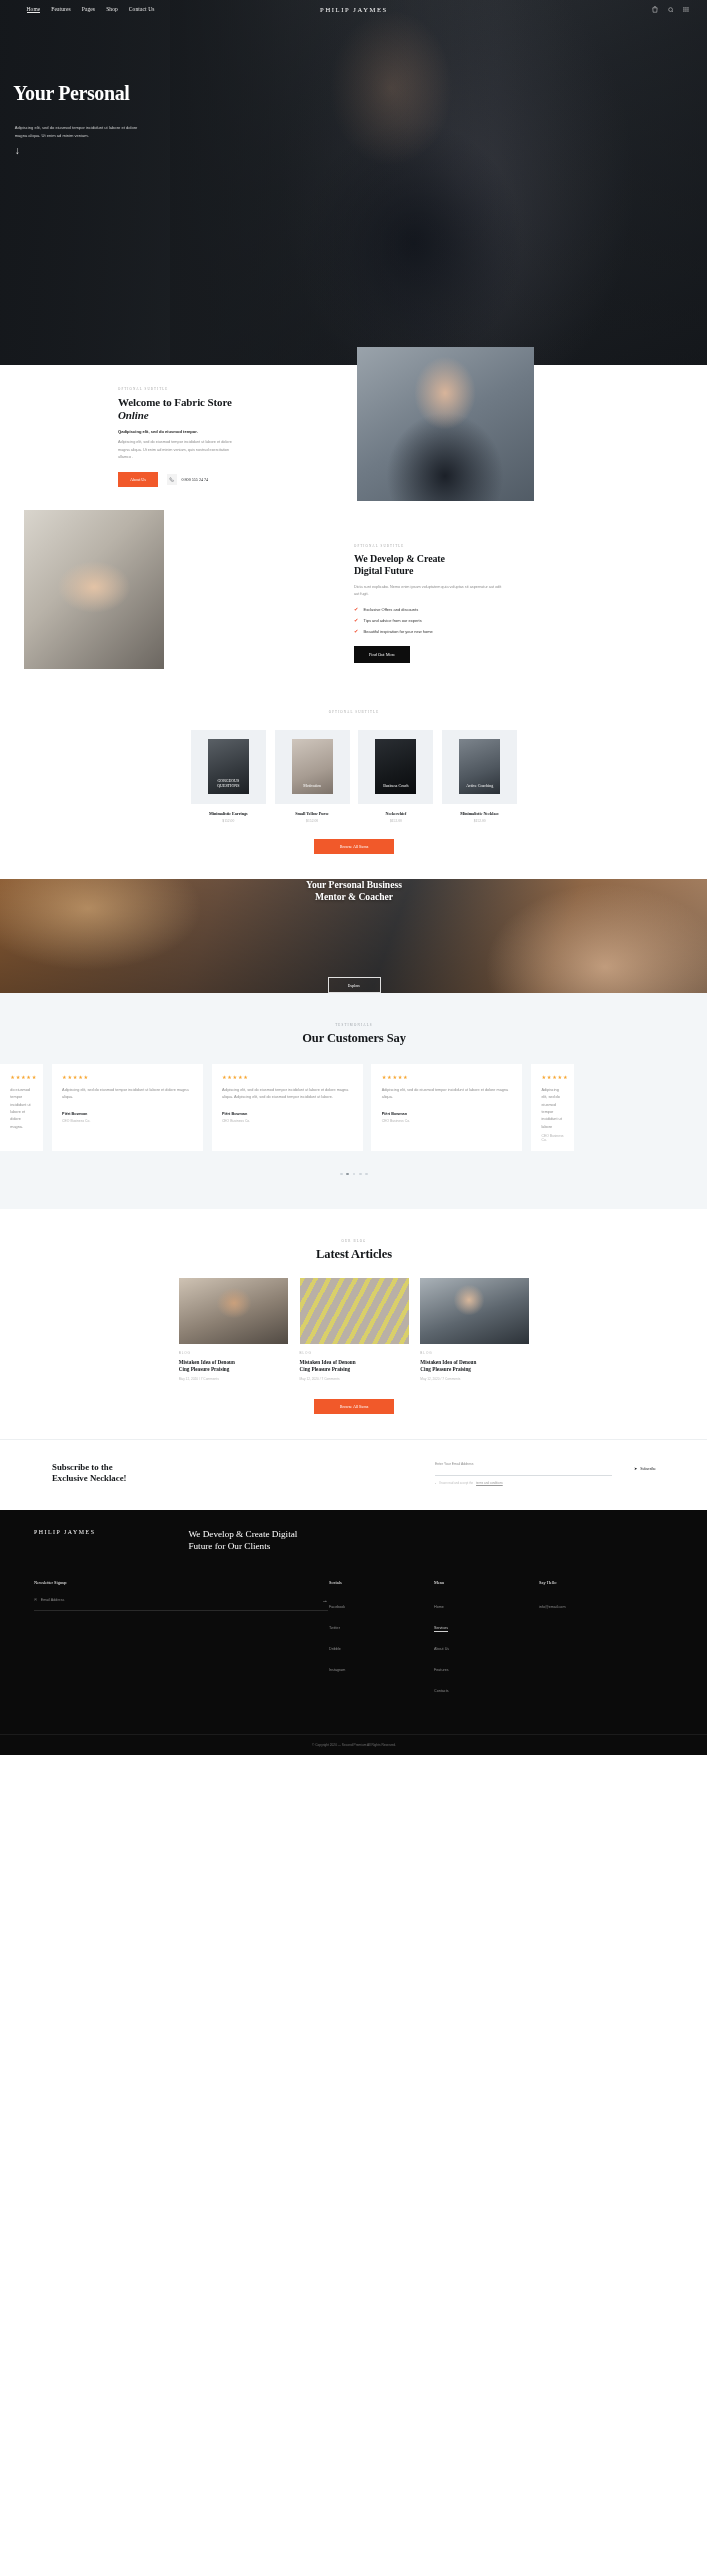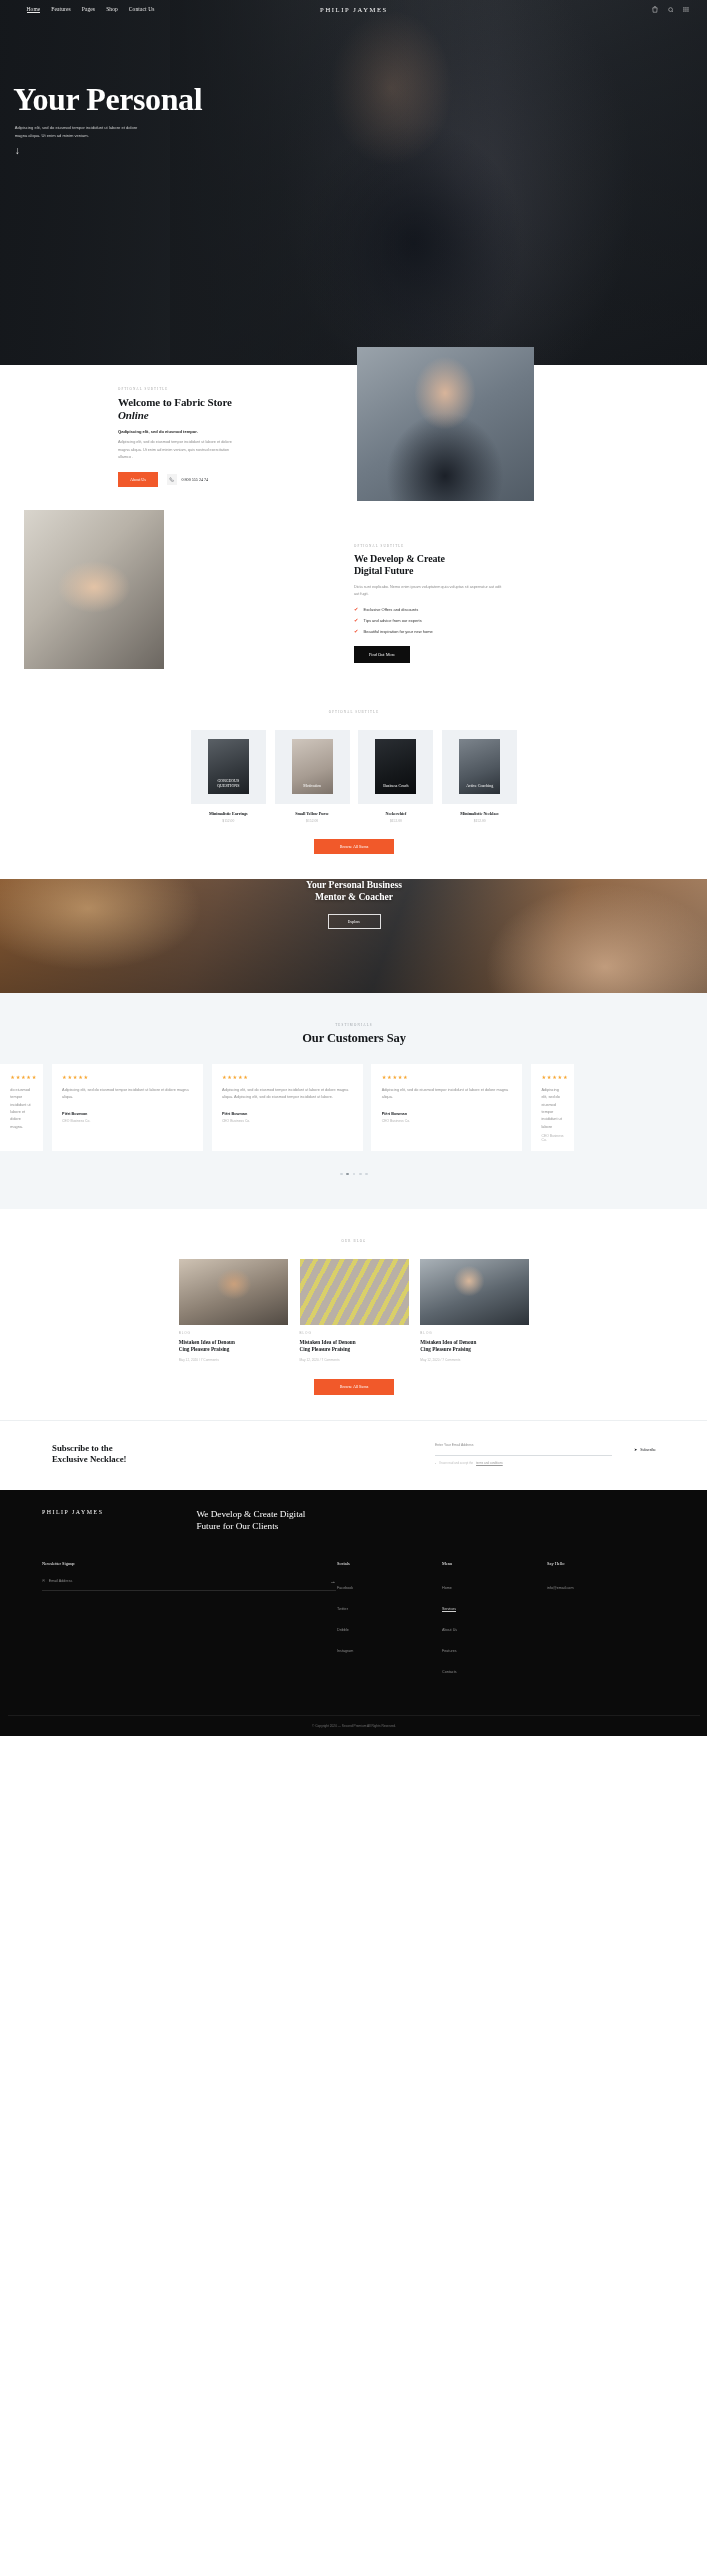--- a/index.html
+++ b/index.html
@@ -49,21 +49,21 @@
     background:linear-gradient(90deg, rgba(29,33,37,1) 0%, rgba(29,33,37,.25) 22%, rgba(0,0,0,0) 45%);
   }
   .hero-shade {
     position:absolute; inset:0;
     background:linear-gradient(90deg, rgba(20,23,27,.92) 0%, rgba(20,23,27,.55) 38%, rgba(20,23,27,.1) 70%, rgba(20,23,27,.45) 100%);
   }
   .hero-inner { position:absolute; inset:0; }
   .hero-h1 {
     position:absolute; top:83px; left:13.3px; width:686px;
     font-family:"Liberation Serif", serif; color:#fff;
-    font-size:32px; line-height:1.02; letter-spacing:-0.4px;
+    font-size:20px; line-height:1.02; letter-spacing:-0.4px;
   }
   .hero-h1 .l2 { display:block; text-align:right; padding-right:10.3px; margin-top:2.9px; }
   .hero-sub {
     position:absolute; top:124px; left:14.7px; width:136px;
     font-size:4.1px; line-height:1.9; color:#c9cacb;
   }
   .hero-arrow {
     position:absolute; top:145px; left:14.7px; color:#dcdcdc; font-size:10.3px;
   }
 
@@ -169,21 +169,21 @@
     background:linear-gradient(110deg,#b87a45 0%,#8d6a52 30%,#4b4b4d 55%,#c08a5e 78%,#e0b089 100%);
   }
   .s-banner:before {
     content:""; position:absolute; inset:0;
     background:
       radial-gradient(ellipse 162px 88px at 88px 29.5px, rgba(255,210,150,.45), transparent 70%),
       radial-gradient(ellipse 170px 118px at 605px 88px, rgba(240,200,165,.6), transparent 70%),
       linear-gradient(180deg, rgba(0,0,0,.25), rgba(0,0,0,.45));
   }
   .banner-inner { position:absolute; inset:0; display:flex; flex-direction:column;
-    align-items:center; justify-content:flex-start; }
+    align-items:center; justify-content:space-between; }
   .banner-h2 {
     font-family:"Liberation Serif", serif; font-size:9.6px; color:#fff;
     text-align:center; line-height:1.25; text-shadow:0 0.7px 2.9px rgba(0,0,0,.4);
   }
   .banner-btn {
     margin-top:10.3px; width:53px; padding:4.4px 0; text-align:center;
     border:0.7px solid rgba(255,255,255,.85); color:#fff;
     font-family:"Liberation Serif", serif; font-size:4px;
     background:transparent; cursor:pointer;
   }
@@ -240,21 +240,21 @@
   .sub-line { border-bottom:0.7px solid #d9dde0; height:9.6px; width:177px; }
   .sub-note { font-size:2.9px; color:#bdbdbd; margin-top:5.2px; display:flex; gap:2.9px; align-items:center; }
   .sub-note u { color:#9a9a9a; }
   .sub-btn {
     position:absolute; right:0; top:4.4px; display:flex; align-items:center; gap:2.9px;
     font-family:"Liberation Serif", serif; font-size:4px; color:#17191c;
     background:none; border:none; cursor:pointer;
   }
 
   
-  .footer { background:#0b0b0b; color:#fff; padding:19px 8px 0; position:relative; }
+  .footer { background:#0b0b0b; color:#fff; padding:19px 0 0; position:relative; }
   .f-top { display:flex; padding:0 34px; }
   .f-brand { font-family:"Liberation Serif", serif; font-size:5.9px; letter-spacing:1.5px; color:#fff; width:147px; }
   .f-claim {
     font-family:"Liberation Serif", serif; font-size:9.2px; line-height:1.28;
     color:#fff; margin-left:7.4px; width:265px;
   }
   .f-mid { display:flex; padding:28px 34px 0; }
   .f-news { width:295px; }
   .f-h { font-family:"Liberation Serif", serif; font-size:4.4px; color:#fff; }
   .f-input-row {
@@ -477,20 +477,21 @@
       <span class="dot on"></span>
       <span class="dot"></span>
       <span class="dot"></span>
       <span class="dot"></span>
     </div>
   </section>
 
   <section class="s-blog">
     <div class="sec-head">
       <div class="eyebrow">OUR BLOG</div>
+      <h2 class="sec-title">Latest Articles</h2>
     </div>
     <div class="blog-row">
       <article class="blog-card b1">
         <div class="blog-img"></div>
         <div class="blog-tag">BLOG</div>
         <h3 class="blog-title">
           <span>Mistaken Idea of Denoun</span><br>
           <span>Cing Pleasure Praising</span>
         </h3>
         <div class="blog-meta">May 12, 2020   /   7 Comments</div>

